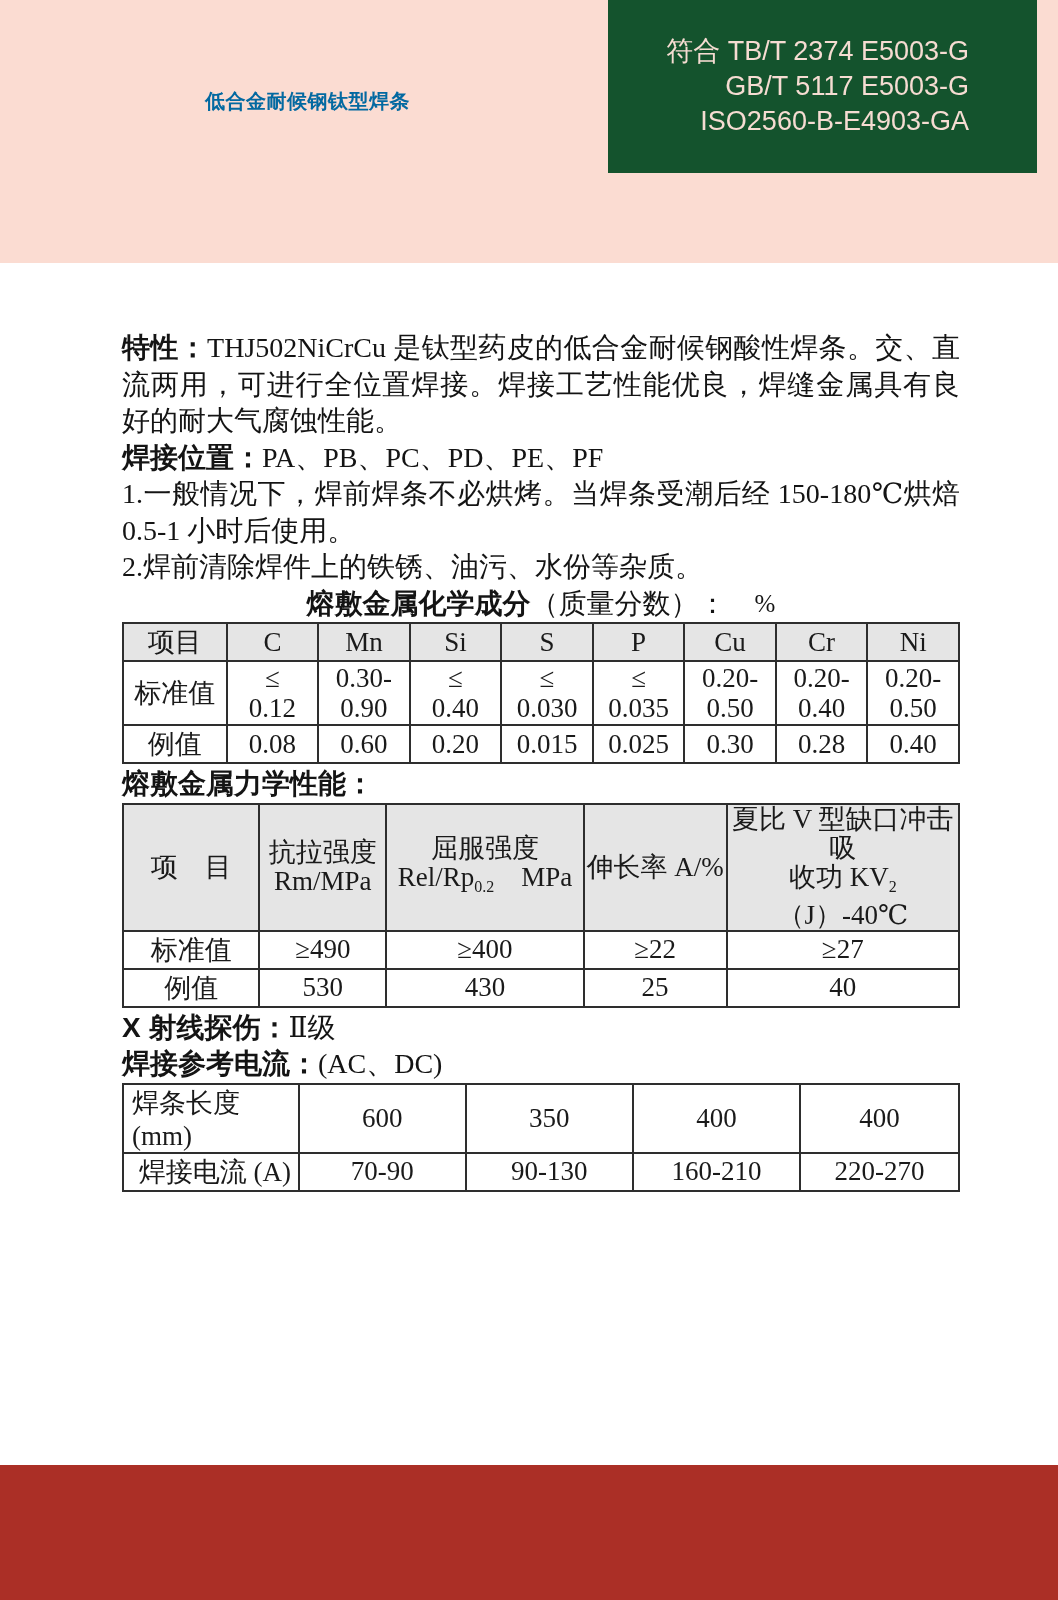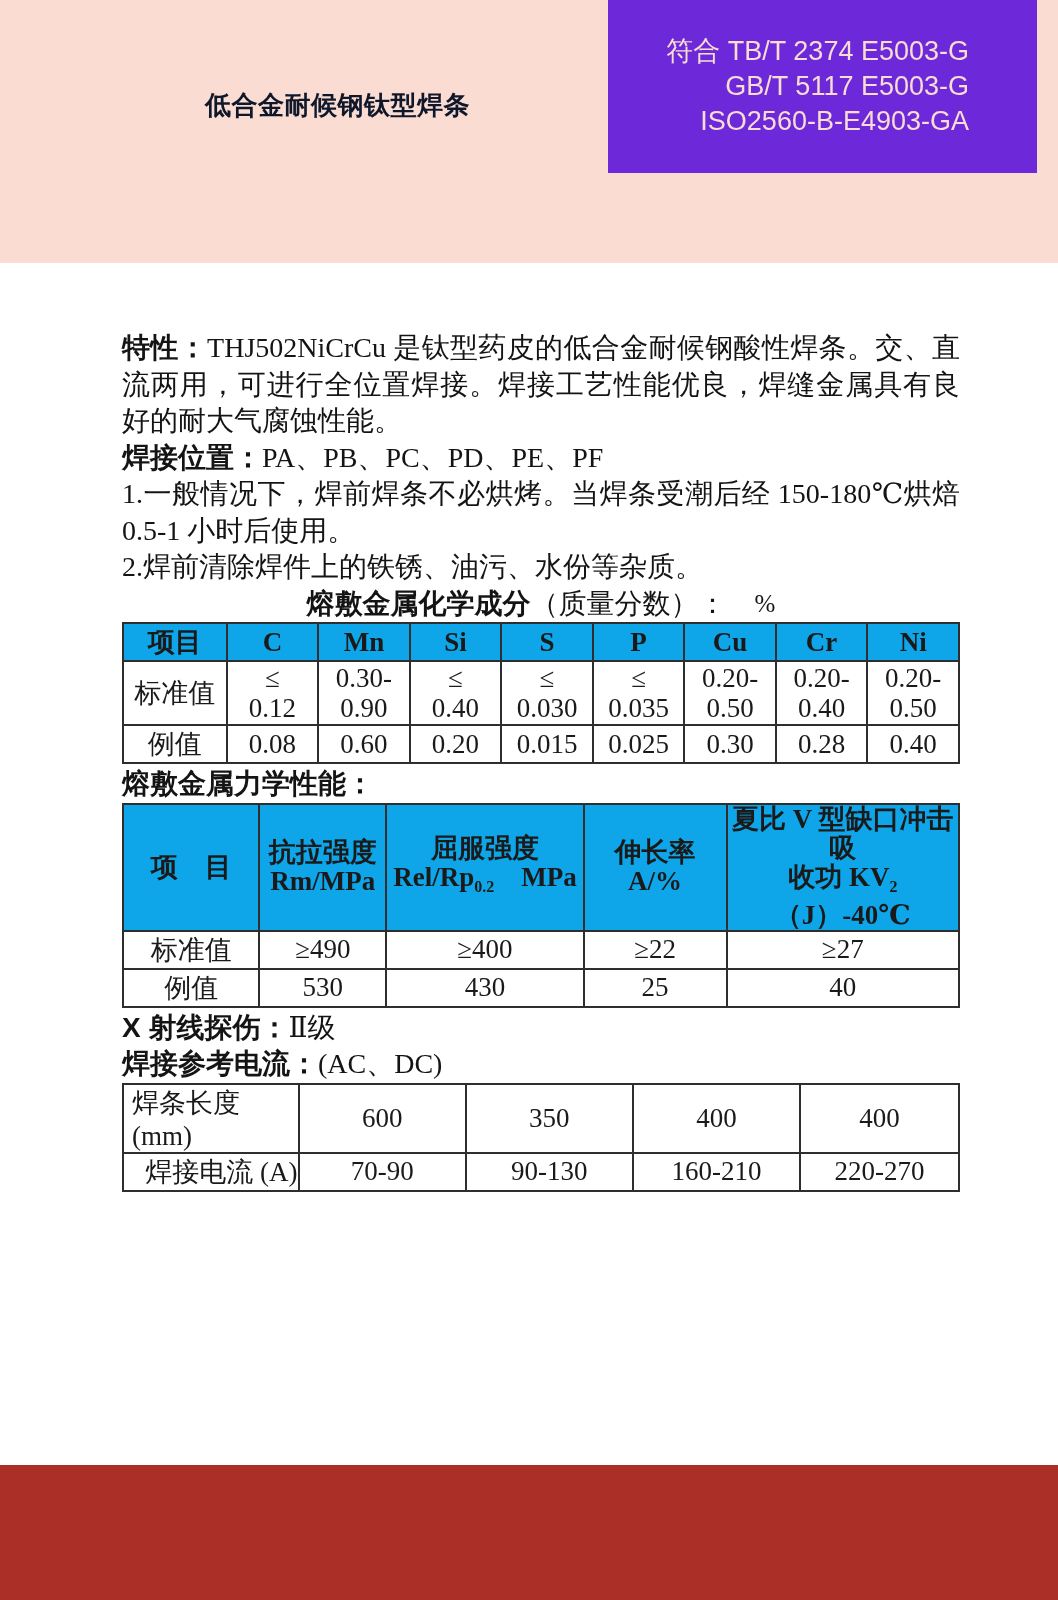--- a/index.html
+++ b/index.html
@@ -6,42 +6,42 @@
   .page {
     position:relative; width:1058px; height:1600px; background:#ffffff;
     font-family:"Liberation Serif","DejaVu Serif",serif; color:#141414;
     overflow:hidden;
   }
   
   .banner { position:absolute; left:0; top:0; width:1058px; height:263px; background:#fbdcd2; }
   .doc-title {
     position:absolute; left:205px; top:88px;
     font-family:"Liberation Sans","DejaVu Sans",sans-serif;
-    font-weight:bold; font-size:26px; letter-spacing:0.5px; color:#0f172a;
+    font-weight:bold; font-size:20px; letter-spacing:0.5px; color:#0369a1;
   }
   .std-box {
     position:absolute; left:608px; top:0; width:429px; height:173px;
-    background:#6d28d9; box-sizing:border-box;
+    background:#14532d; box-sizing:border-box;
     padding:34px 68px 16px 0;
     font-family:"Liberation Sans","DejaVu Sans",sans-serif;
     font-size:27px; line-height:35px; text-align:right; color:#f6dcd2;
   }
   
   .content { position:absolute; left:122px; top:330px; width:838px; }
   .para { font-size:28px; line-height:36.5px; text-align:justify; }
   .lbl { font-family:"Liberation Sans","DejaVu Sans",sans-serif; font-weight:bold; }
   .heading-row { display:flex; justify-content:center; align-items:flex-end;
                  font-size:28px; line-height:36.5px;gap:28px; }
   .unit { font-size:25px; }
   .sec-heading { font-size:28px; line-height:36.5px; }
   
   table { border-collapse:collapse; width:100%; table-layout:fixed;
           font-size:27px; color:#1a1a1a; }
   td { border:2px solid #2e2e2e; text-align:center; vertical-align:middle; padding:0; }
-  .thead-pink td { background:#0ea5e9;font-weight:bold; }
+  .thead-pink td { background:#e5e5e5; }
   .chem-table tr.r-head td { height:34px; }
   .chem-table tr.r-std td { height:62px; }
   .chem-table tr.r-ex  td { height:31px; }
   .two-line span { display:block; line-height:30px; }
   .mech-table tr.r-head td { height:60px; line-height:29px; }
   .mech-table tr.r-std td, .mech-table tr.r-ex td { height:32px; }
   .cur-table tr td { height:32px; }
   sub { font-size:16px; }
   .mt1 { margin-top:2px; }
   .mb1 { margin-bottom:2px; }
@@ -200,21 +200,21 @@
       </colgroup>
       <tbody>
       <tr>
         <td style="text-align:left; padding-left:8px;">焊条长度(mm)</td>
         <td>600</td>
         <td>350</td>
         <td>400</td>
         <td>400</td>
       </tr>
       <tr>
-        <td style="text-align:right; padding-left:8px;">焊接电流 (A)</td>
+        <td style="text-align:center; padding-left:8px;">焊接电流 (A)</td>
         <td>70-90</td>
         <td>90-130</td>
         <td>160-210</td>
         <td>220-270</td>
       </tr>
     </tbody>
       </table>
 
   </div>
 

